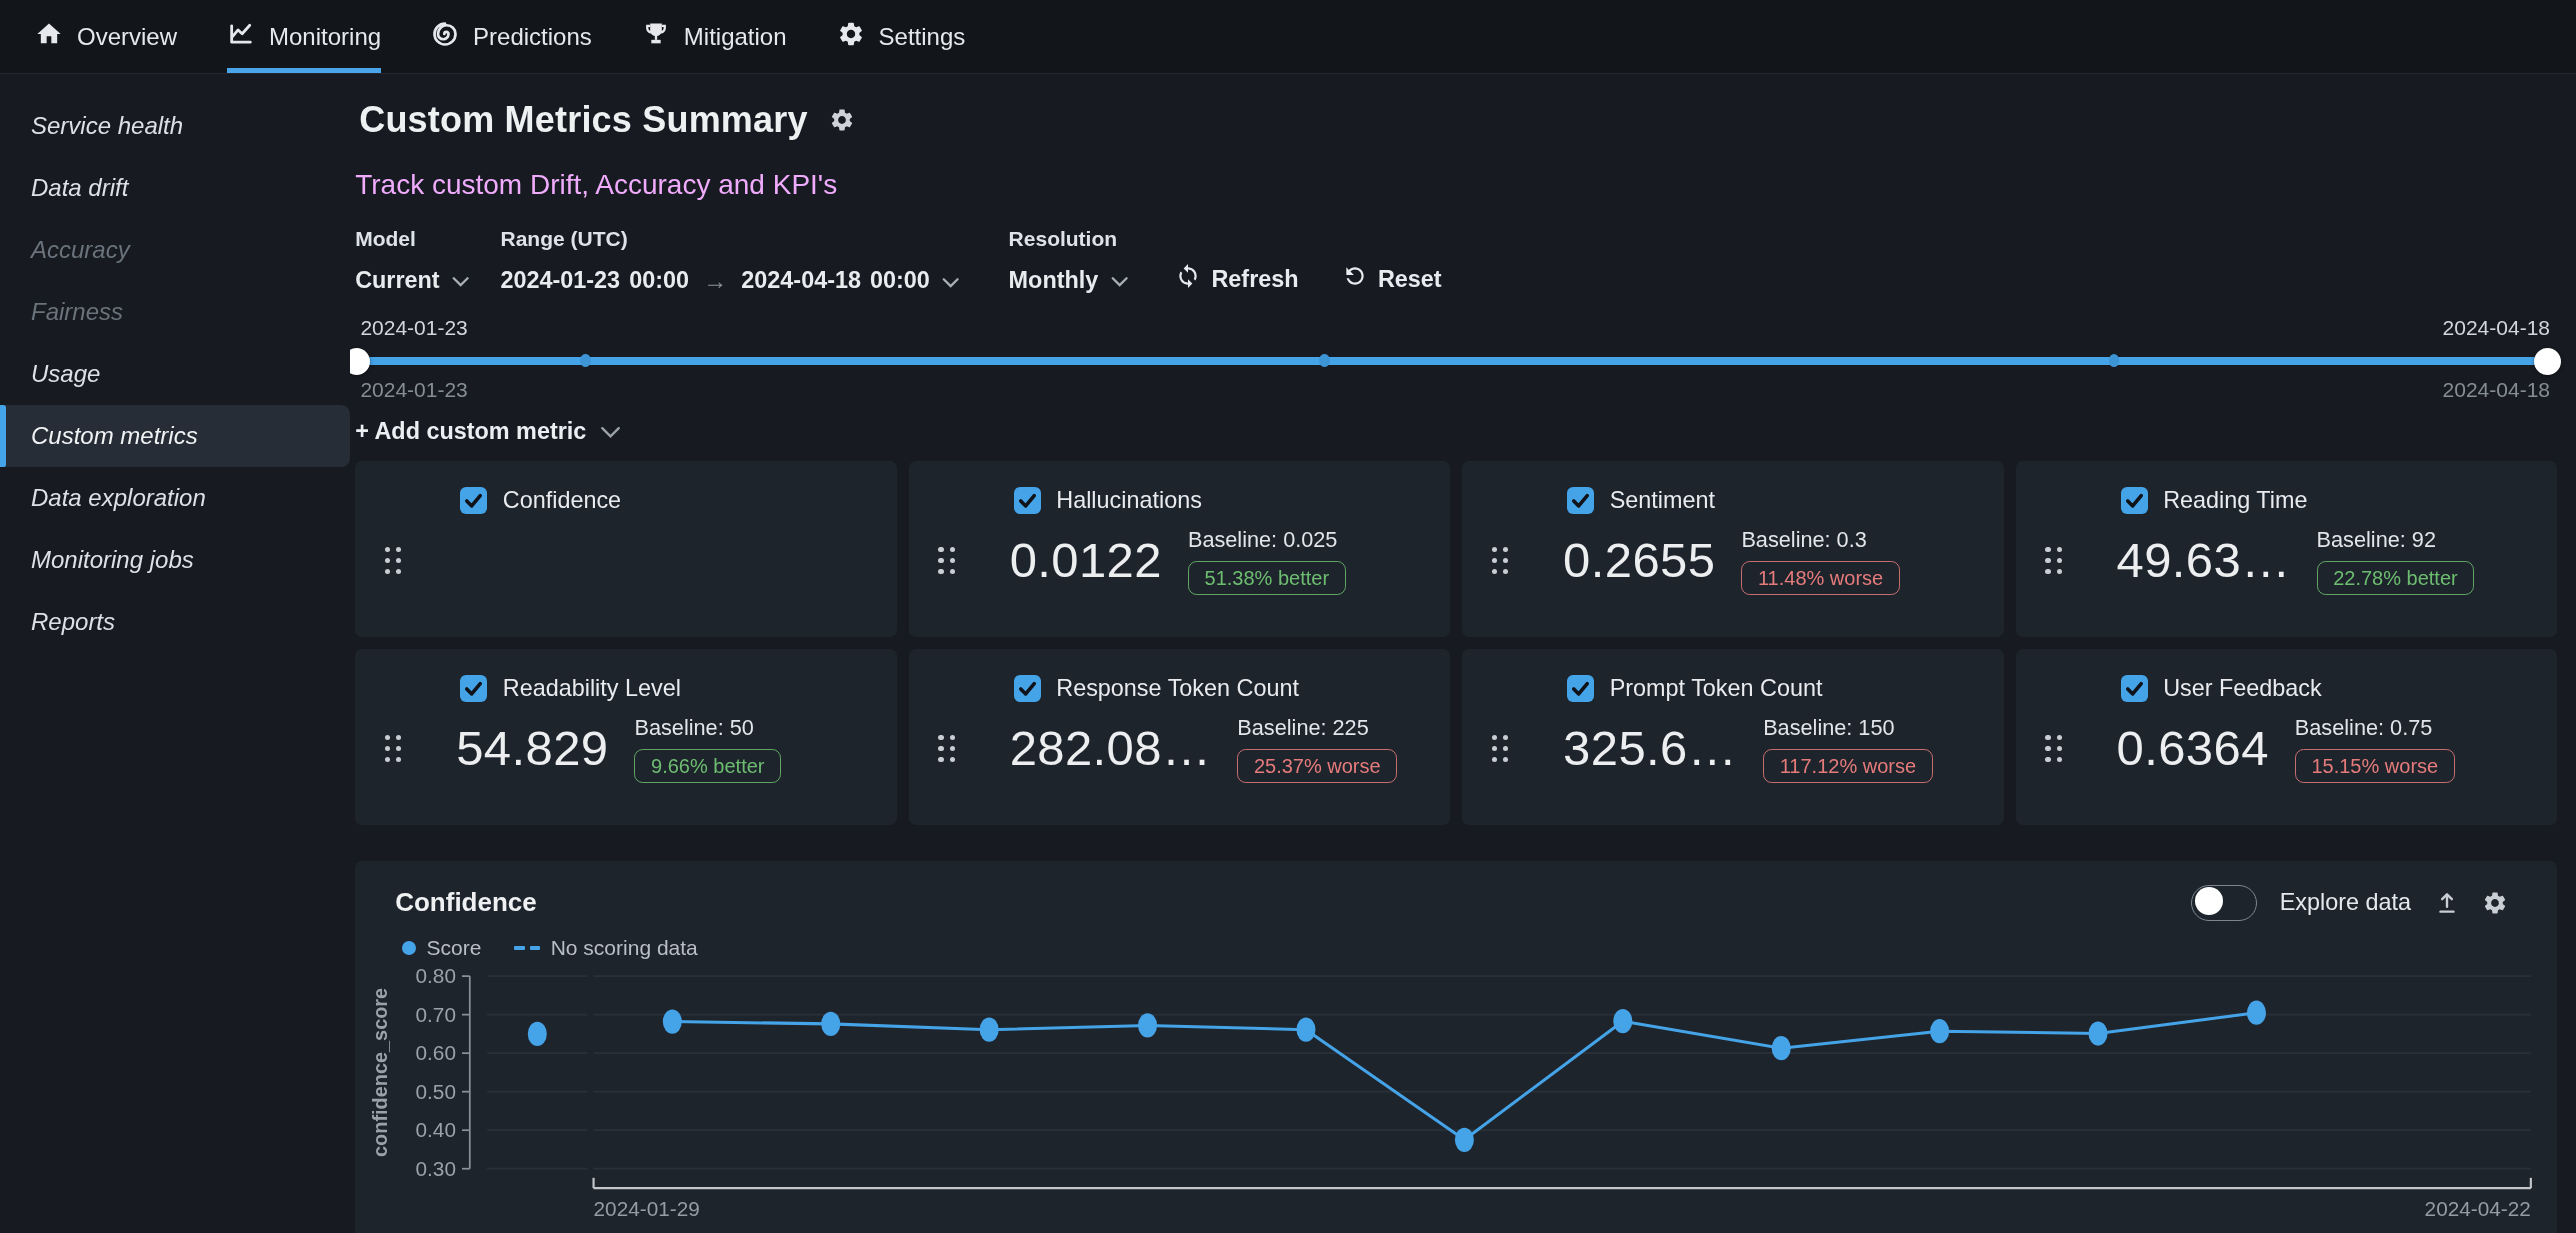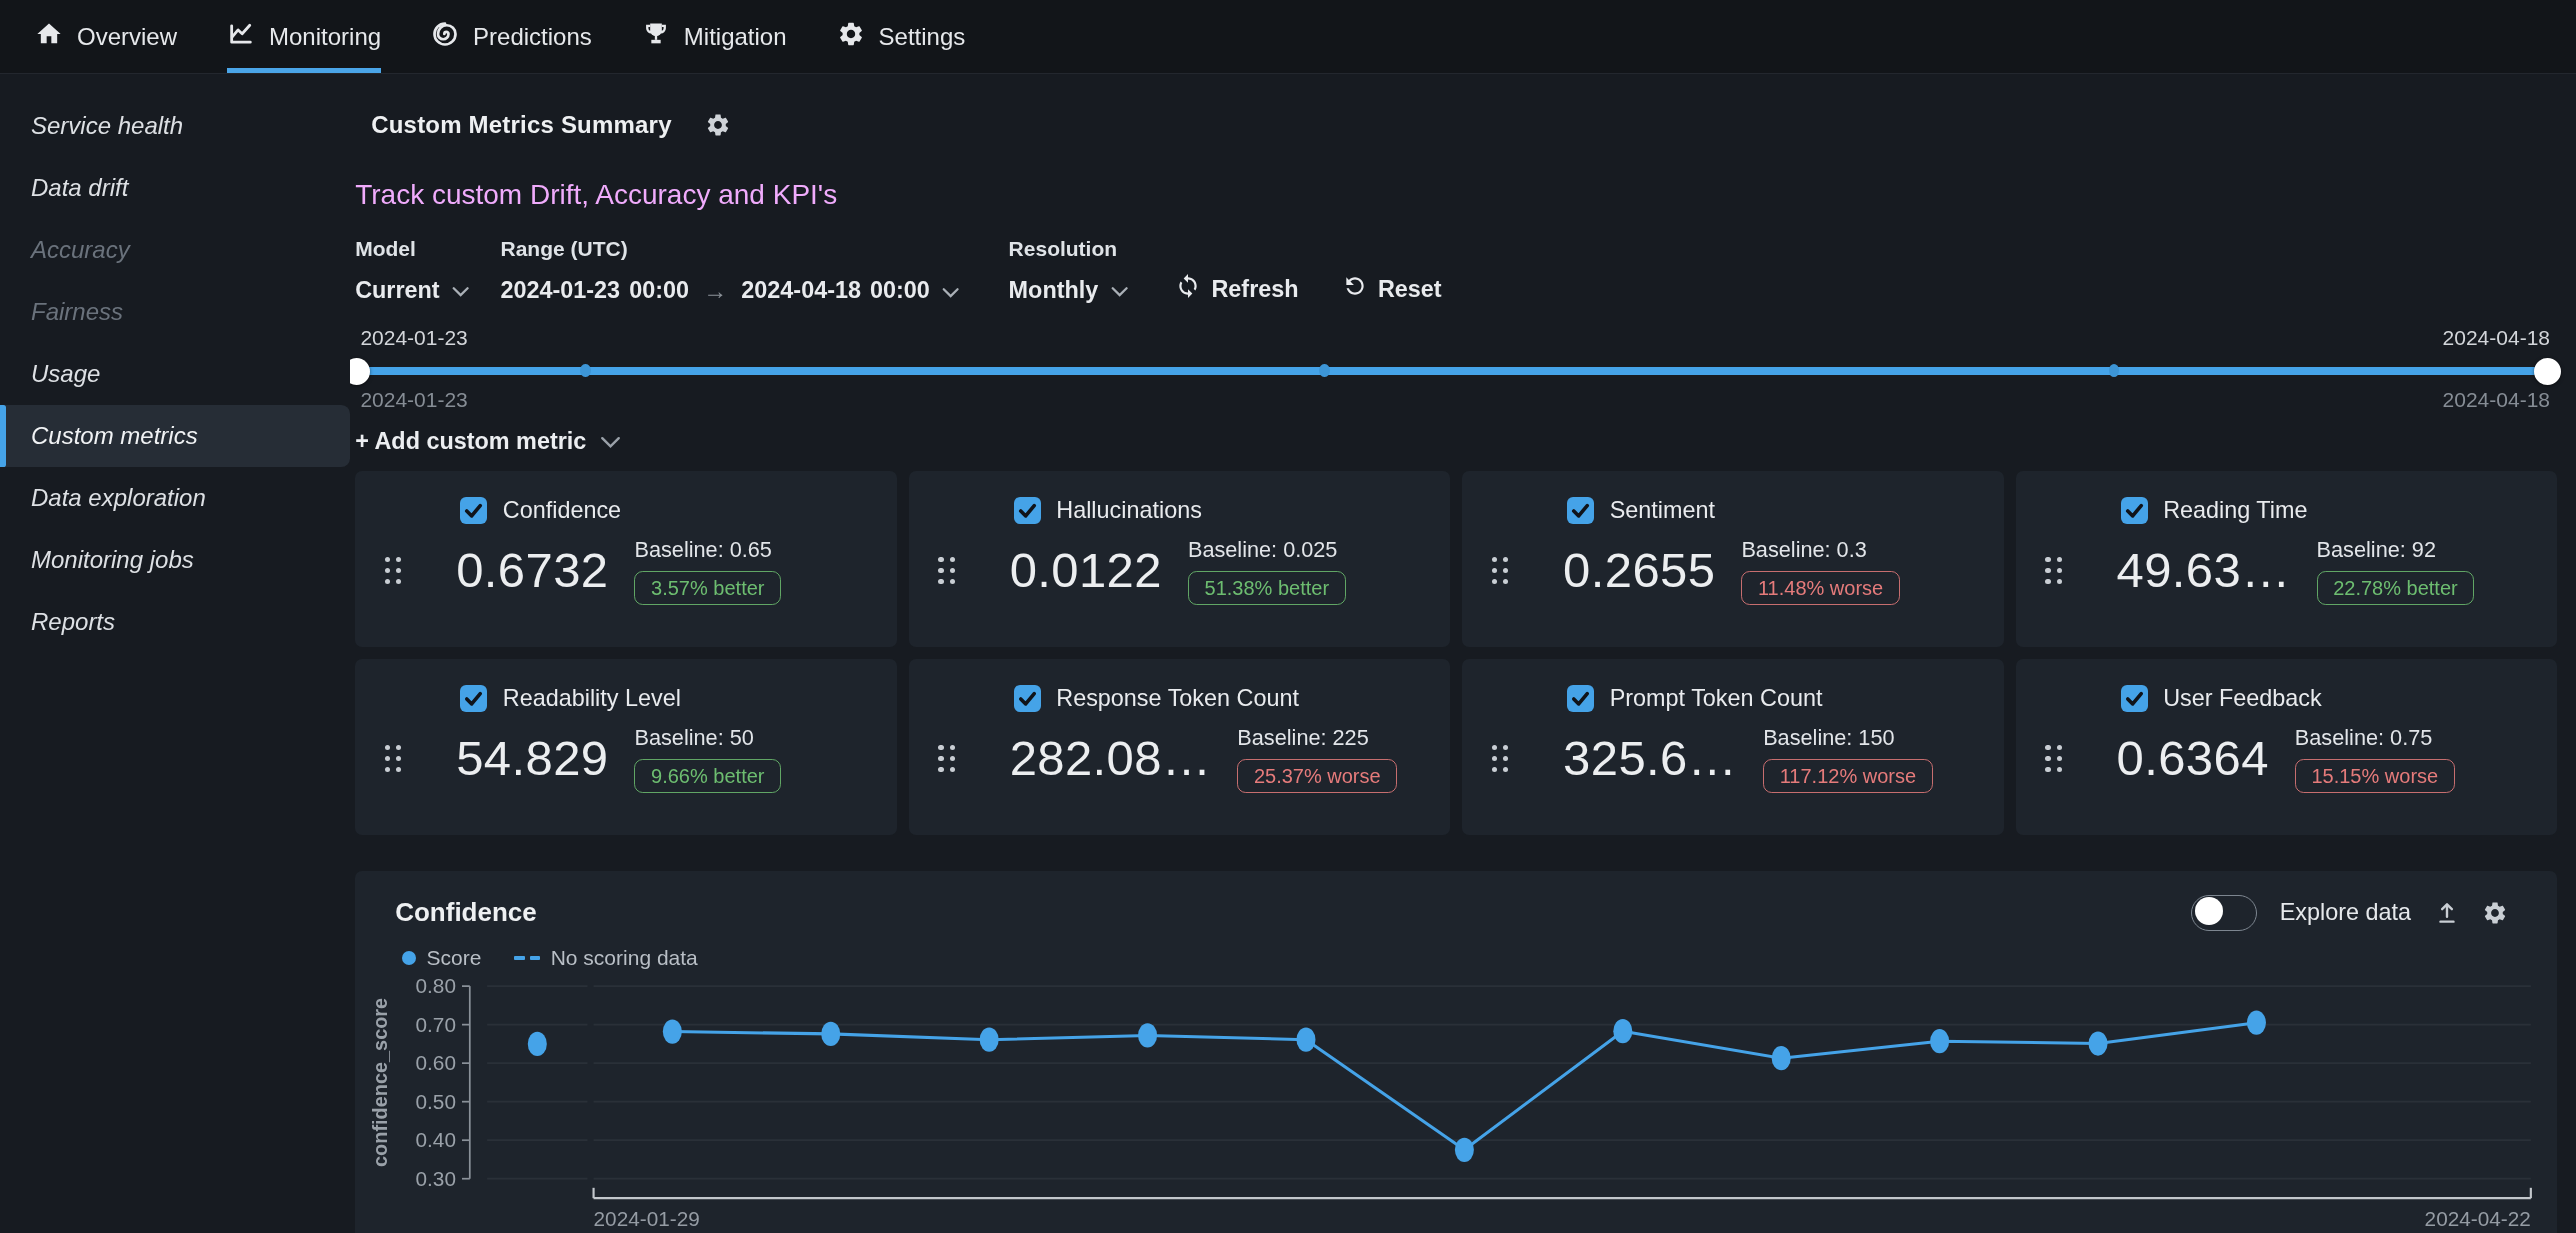--- a/index.html
+++ b/index.html
@@ -18,21 +18,21 @@
   .sidebar{width:350px;flex:none;padding-top:21px;background:#171b21;font-style:italic;}
   .side-item{position:relative;height:62px;display:flex;align-items:center;padding-left:31px;font-size:24px;color:#dde0e4;cursor:pointer;}
   .side-item.disabled{color:#6a727c;}
   .side-item.selected{background:#262d36;border-radius:0 8.7px 8.7px 0;color:#f0f2f4;}
   .side-item.selected::before{content:"";position:absolute;left:0;top:0;bottom:0;width:6px;background:#45a3e8;border-radius:0 2.6px 2.6px 0;}
 
   
   .main{flex:1;min-width:0;padding:0 19px 0 5.2px;overflow:hidden;}
   .page-header{margin-top:21px;}
   .title-row{display:flex;align-items:center;gap:17.3px;}
-  .page-title{font-size:24px;font-weight:700;color:#eef0f2;margin:16px;letter-spacing:0.2px;}
+  .page-title{font-size:36px;font-weight:700;color:#eef0f2;margin:4px;letter-spacing:0.2px;}
   .subtitle{margin-top:24px;font-size:28px;color:#f0abfc;}
 
   
   .controls{margin-top:26px;display:flex;align-items:flex-start;}
   .ctrl-label{font-size:21px;font-weight:700;color:#dfe3e7;margin-bottom:15.6px;}
   .ctrl-value{display:flex;align-items:center;gap:9px;font-size:23.4px;font-weight:600;color:#e9ebee;cursor:pointer;white-space:nowrap;}
   .ctrl{margin-right:31px;}
   .ctrl.range{margin-right:49px;}
   .ctrl.resolution{margin-right:47px;}
   .chev{display:inline-block;margin-left:3.5px;}
@@ -256,24 +256,20 @@
               <i></i>
             </div>
             <div class="cmain">
               <div class="chead">
                 <span class="cb">
                   <svg width="27" height="27" viewBox="0 0 30 30" fill="none" stroke="#10141a" stroke-width="4" stroke-linecap="round" stroke-linejoin="round">
                     <path d="M7.5 15.5 L13 21 L22.5 9.5"></path>
                   </svg>
                 </span>
                 <span class="ctitle">Confidence</span>
-              </div>
-              <div class="cbody">
-                <span class="cval">0.6732</span>
-                <div class="cright"><div class="cbase">Baseline: 0.65</div><span class="pill good">3.57% better</span></div>
               </div>
             </div>
           </div>
           <div class="card">
             <div class="drag">
               <i></i>
               <i></i>
               <i></i>
               <i></i>
               <i></i>

